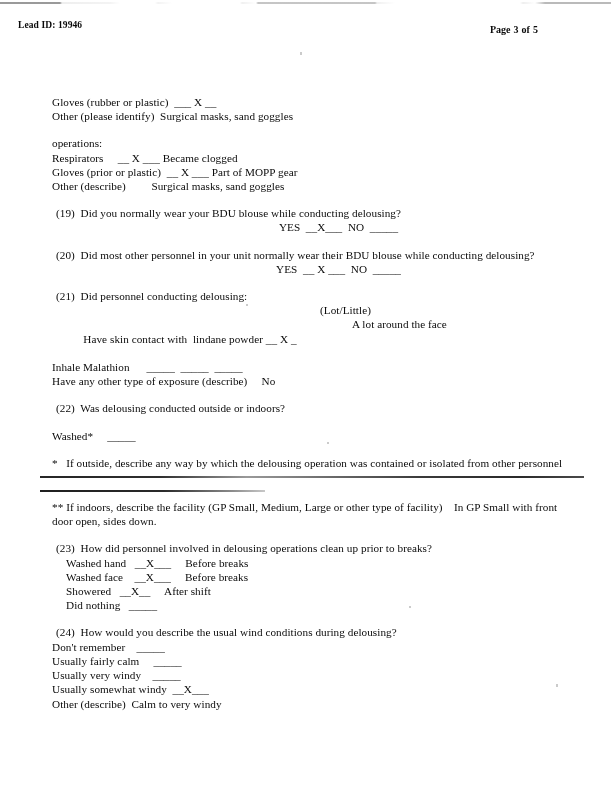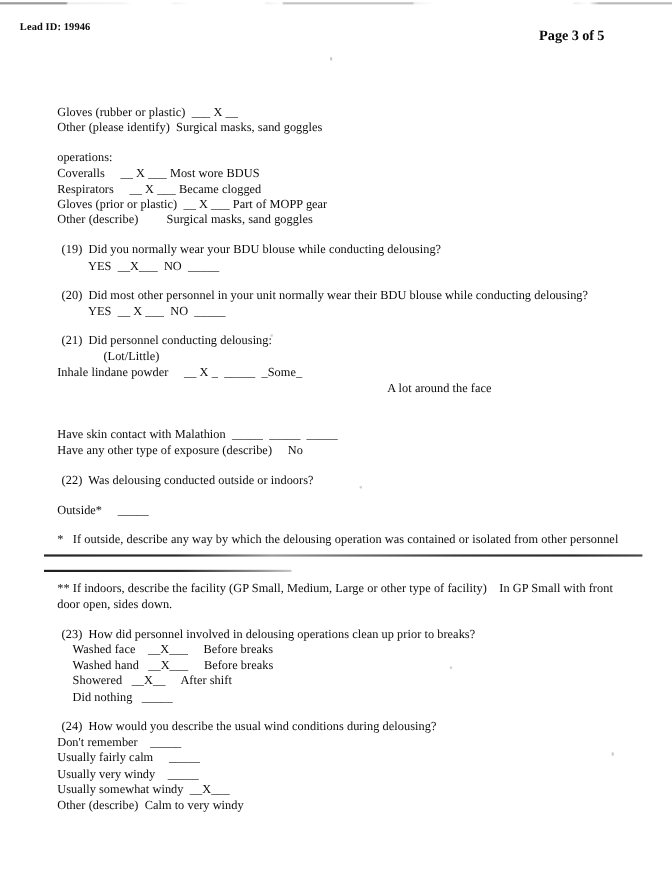--- a/index.html
+++ b/index.html
@@ -52,21 +52,21 @@
     top: 20px;
     font-size: 9.5px;
     font-weight: bold;
     letter-spacing: 0.1px;
     white-space: nowrap;
   }
   .hdr-right {
     position: absolute;
     left: 490px;
     top: 24px;
-    font-size: 13px;
+    font-size: 10px;
     font-weight: bold;
     white-space: nowrap;
   }
   .hdr-right .pg-num { padding: 0 3px; }
 
   .body-block {
     position: absolute;
     left: 52px;
     top: 95px;
     width: 545px;
@@ -74,22 +74,22 @@
 
   .ln {
     font-size: 11.2px;
     line-height: 14.2px;
     white-space: pre;
     letter-spacing: 0.05px;
   }
   .gap-md { height: 13px; }
 
   .i1 { padding-left: 14px; }
-  .i2 { padding-left: 28px; }
-  .i3 { padding-left: 42px; }
+  .i2 { padding-left: 28px; text-align: center; }
+  .i3 { padding-left: 42px; text-align: center; }
   .i-q { padding-left: 4px; }
 
   .wide { width: 560px; }
 
   
   .rule-wrap { position: relative; height: 0; }
   .rule-long {
     position: absolute;
     left: -12px;
     top: 6px;
@@ -129,21 +129,20 @@
 
     <div>
       <div class="ln">Gloves (rubber or plastic)  ___ X __</div>
       <div class="ln">Other (please identify)  Surgical masks, sand goggles</div>
     </div>
 
     <div class="gap-md"></div>
 
     <div>
       <div class="ln">operations:</div>
-      <div class="ln">Coveralls     __ X ___ Most wore BDUS</div>
       <div class="ln">Respirators     __ X ___ Became clogged</div>
       <div class="ln">Gloves (prior or plastic)  __ X ___ Part of MOPP gear</div>
       <div class="ln">Other (describe)         Surgical masks, sand goggles</div>
     </div>
 
     <div class="gap-md"></div>
 
     <div>
       <div class="ln i-q">(19)  Did you normally wear your BDU blouse while conducting delousing?</div>
       <div class="ln i2">YES  __X___  NO  _____</div>
@@ -154,34 +153,33 @@
     <div>
       <div class="ln i-q wide">(20)  Did most other personnel in your unit normally wear their BDU blouse while conducting delousing?</div>
       <div class="ln i2">YES  __ X ___  NO  _____</div>
     </div>
 
     <div class="gap-md"></div>
 
     <div>
       <div class="ln i-q">(21)  Did personnel conducting delousing:</div>
       <div class="ln i3">(Lot/Little)</div>
-      <div class="ln">Inhale lindane powder     __ X _  _____  _Some_</div>
       <div class="ln" style="position:relative;">
-        <span style="position:absolute;left:300px;top:0;">A lot around the face</span>
+        <span>   Have skin contact with  lindane powder __ X _</span><span style="position:absolute;left:300px;top:0;">A lot around the face</span>
       </div>
-      <div class="ln">Have skin contact with Malathion  _____  _____  _____</div>
+      <div class="ln">Inhale Malathion      _____  _____  _____</div>
       <div class="ln">Have any other type of exposure (describe)     No</div>
     </div>
 
     <div class="gap-md"></div>
 
     <div>
       <div class="ln i-q">(22)  Was delousing conducted outside or indoors?</div>
       <div class="gap-md"></div>
-      <div class="ln">Outside*     _____</div>
+      <div class="ln">Washed*     _____</div>
     </div>
 
     <div class="gap-md"></div>
 
     <div>
       <div class="ln wide">*   If outside, describe any way by which the delousing operation was contained or isolated from other personnel</div>
       <div class="rule-wrap">
         <div class="rule-long"></div>
         <div class="rule-short"></div>
       </div>
@@ -191,22 +189,22 @@
 
     <div>
       <div class="ln wide">** If indoors, describe the facility (GP Small, Medium, Large or other type of facility)    In GP Small with front</div>
       <div class="ln">door open, sides down.</div>
     </div>
 
     <div class="gap-md"></div>
 
     <div>
       <div class="ln i-q wide">(23)  How did personnel involved in delousing operations clean up prior to breaks?</div>
+      <div class="ln i1">Washed hand   __X___     Before breaks</div>
       <div class="ln i1">Washed face    __X___     Before breaks</div>
-      <div class="ln i1">Washed hand   __X___     Before breaks</div>
       <div class="ln i1">Showered   __X__     After shift</div>
       <div class="ln i1">Did nothing   _____</div>
     </div>
 
     <div class="gap-md"></div>
 
     <div>
       <div class="ln i-q wide">(24)  How would you describe the usual wind conditions during delousing?</div>
       <div class="ln">Don't remember    _____</div>
       <div class="ln">Usually fairly calm     _____</div>

